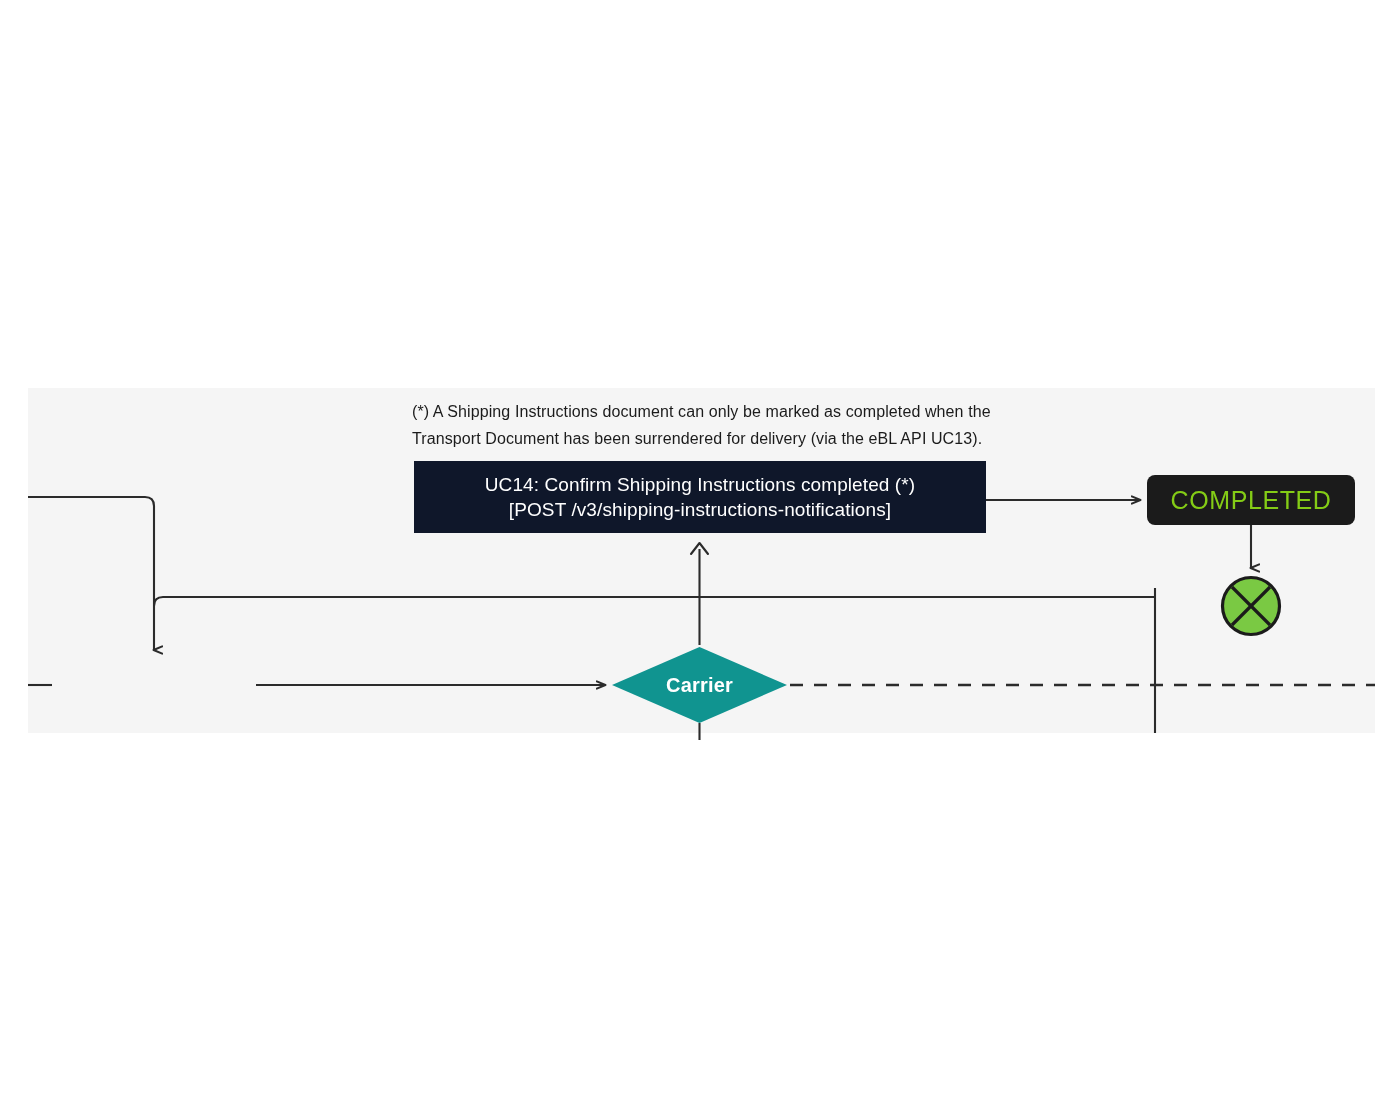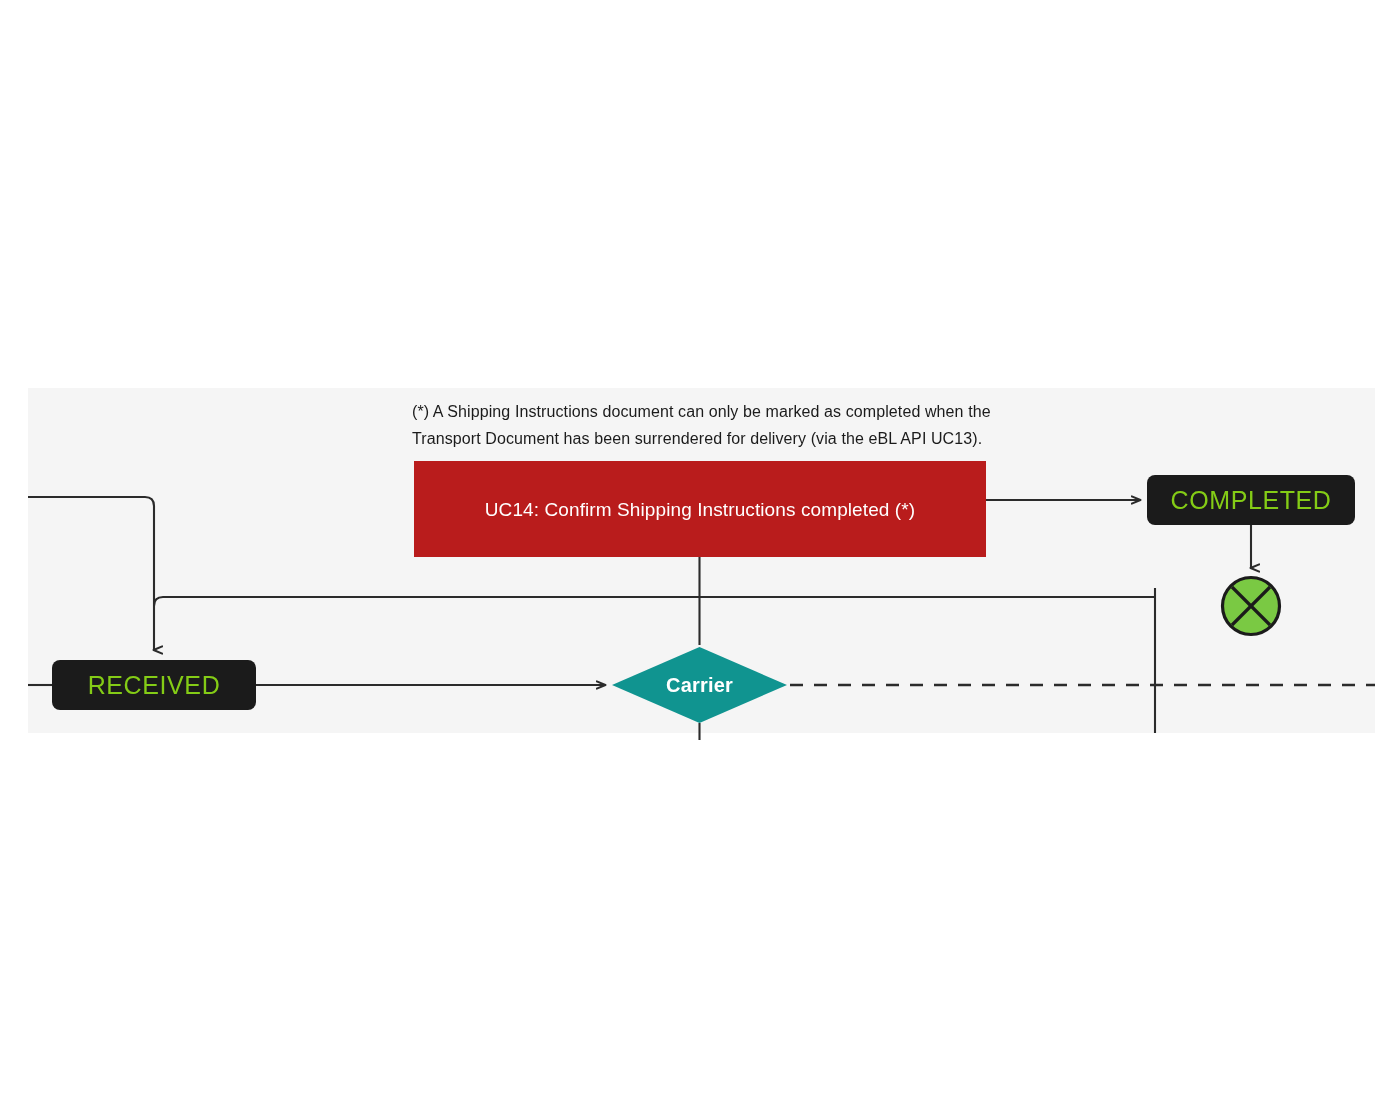--- a/index.html
+++ b/index.html
@@ -41,22 +41,22 @@
     line-height: 27px;
     letter-spacing: 0.1px;
     white-space: pre-line;
   }
   
   .action-box {
     position: absolute;
     left: 414px;
     top: 461px;
     width: 572px;
-    height: 96px;
-    background: #b91c1c;
+    height: 72px;
+    background: #0f172a;
     color: #ffffff;
     display: flex;
     flex-direction: column;
     align-items: center;
     justify-content: center;
     box-sizing: border-box;
   }
   .action-box .line1 {
     font-size: 19px;
     letter-spacing: 0.1px;
@@ -164,23 +164,23 @@
     <path d="M1251,525 L1251,568" fill="none" stroke="#2b2b2b" stroke-width="2.1" marker-end="url(#arrowdown)"></path>
 
     <path d="M790,685 L1375,685" fill="none" stroke="#2b2b2b" stroke-width="2.6" stroke-dasharray="13 11" stroke-linecap="butt"></path>
   </svg>
 
   <div class="footnote">(*) A Shipping Instructions document can only be marked as completed when the
 Transport Document has been surrendered for delivery (via the eBL API UC13).</div>
 
   <div class="action-box">
     <div class="line1">UC14: Confirm Shipping Instructions completed (*)</div>
+    <div class="line2">[POST /v3/shipping-instructions-notifications]</div>
   </div>
 
-  <div class="state-pill" id="state-received">RECEIVED</div>
 
   <div class="state-pill" id="state-completed">COMPLETED</div>
 
   <div class="diamond-wrap">
     <svg width="175" height="76">
       <polygon points="87.5,0 175,38 87.5,76 0,38" fill="#109490"></polygon>
     </svg>
     <div class="diamond-label">Carrier</div>
   </div>
 

